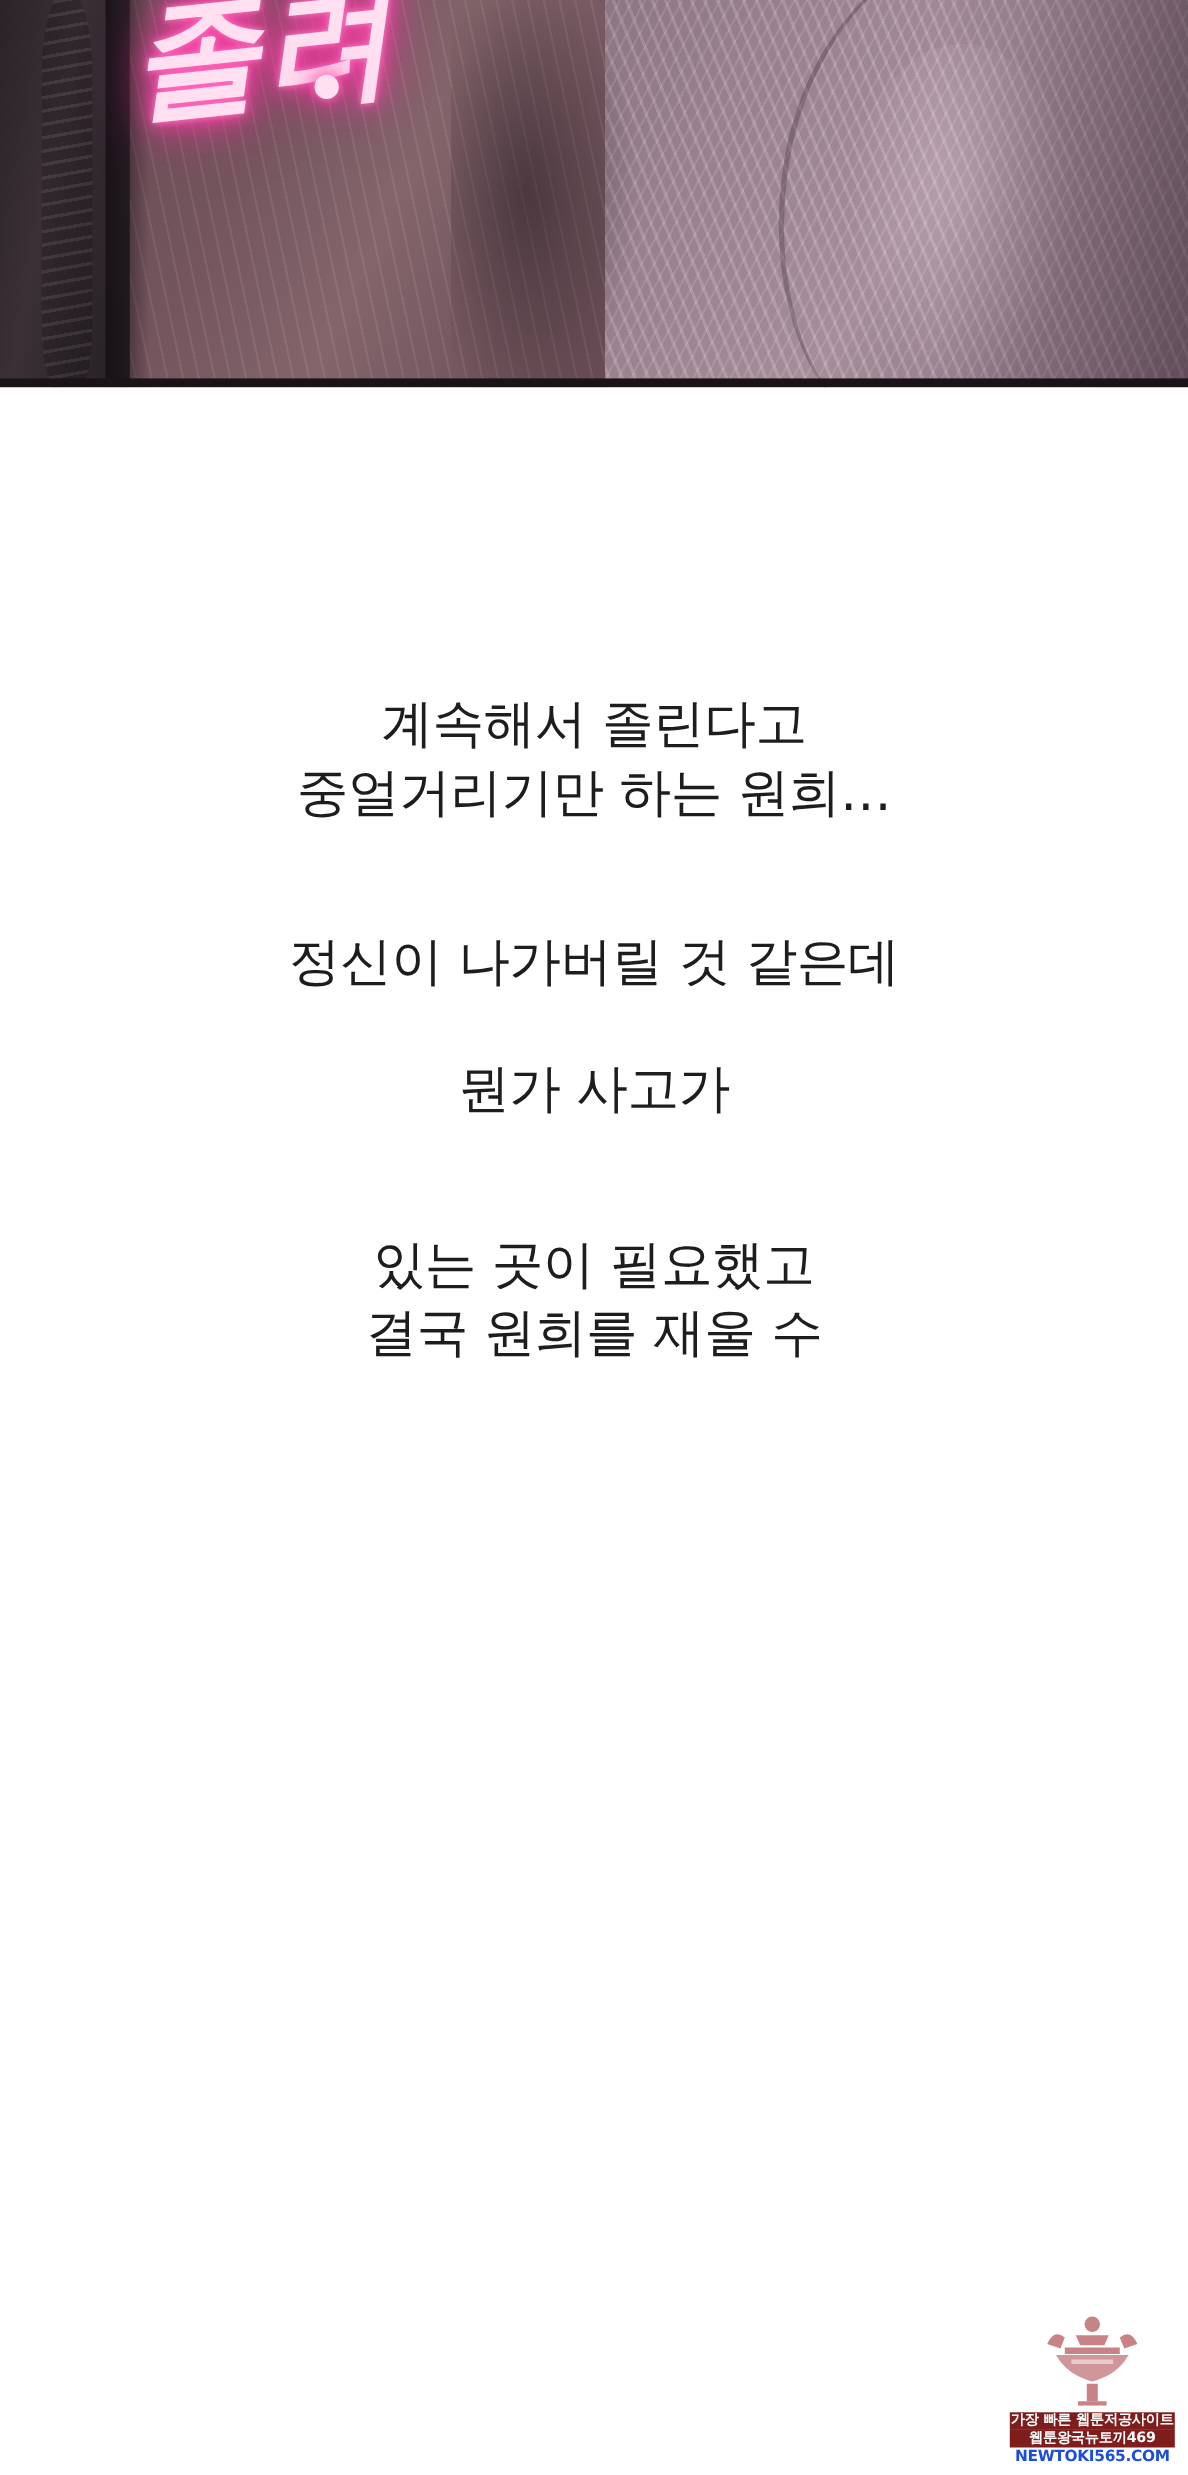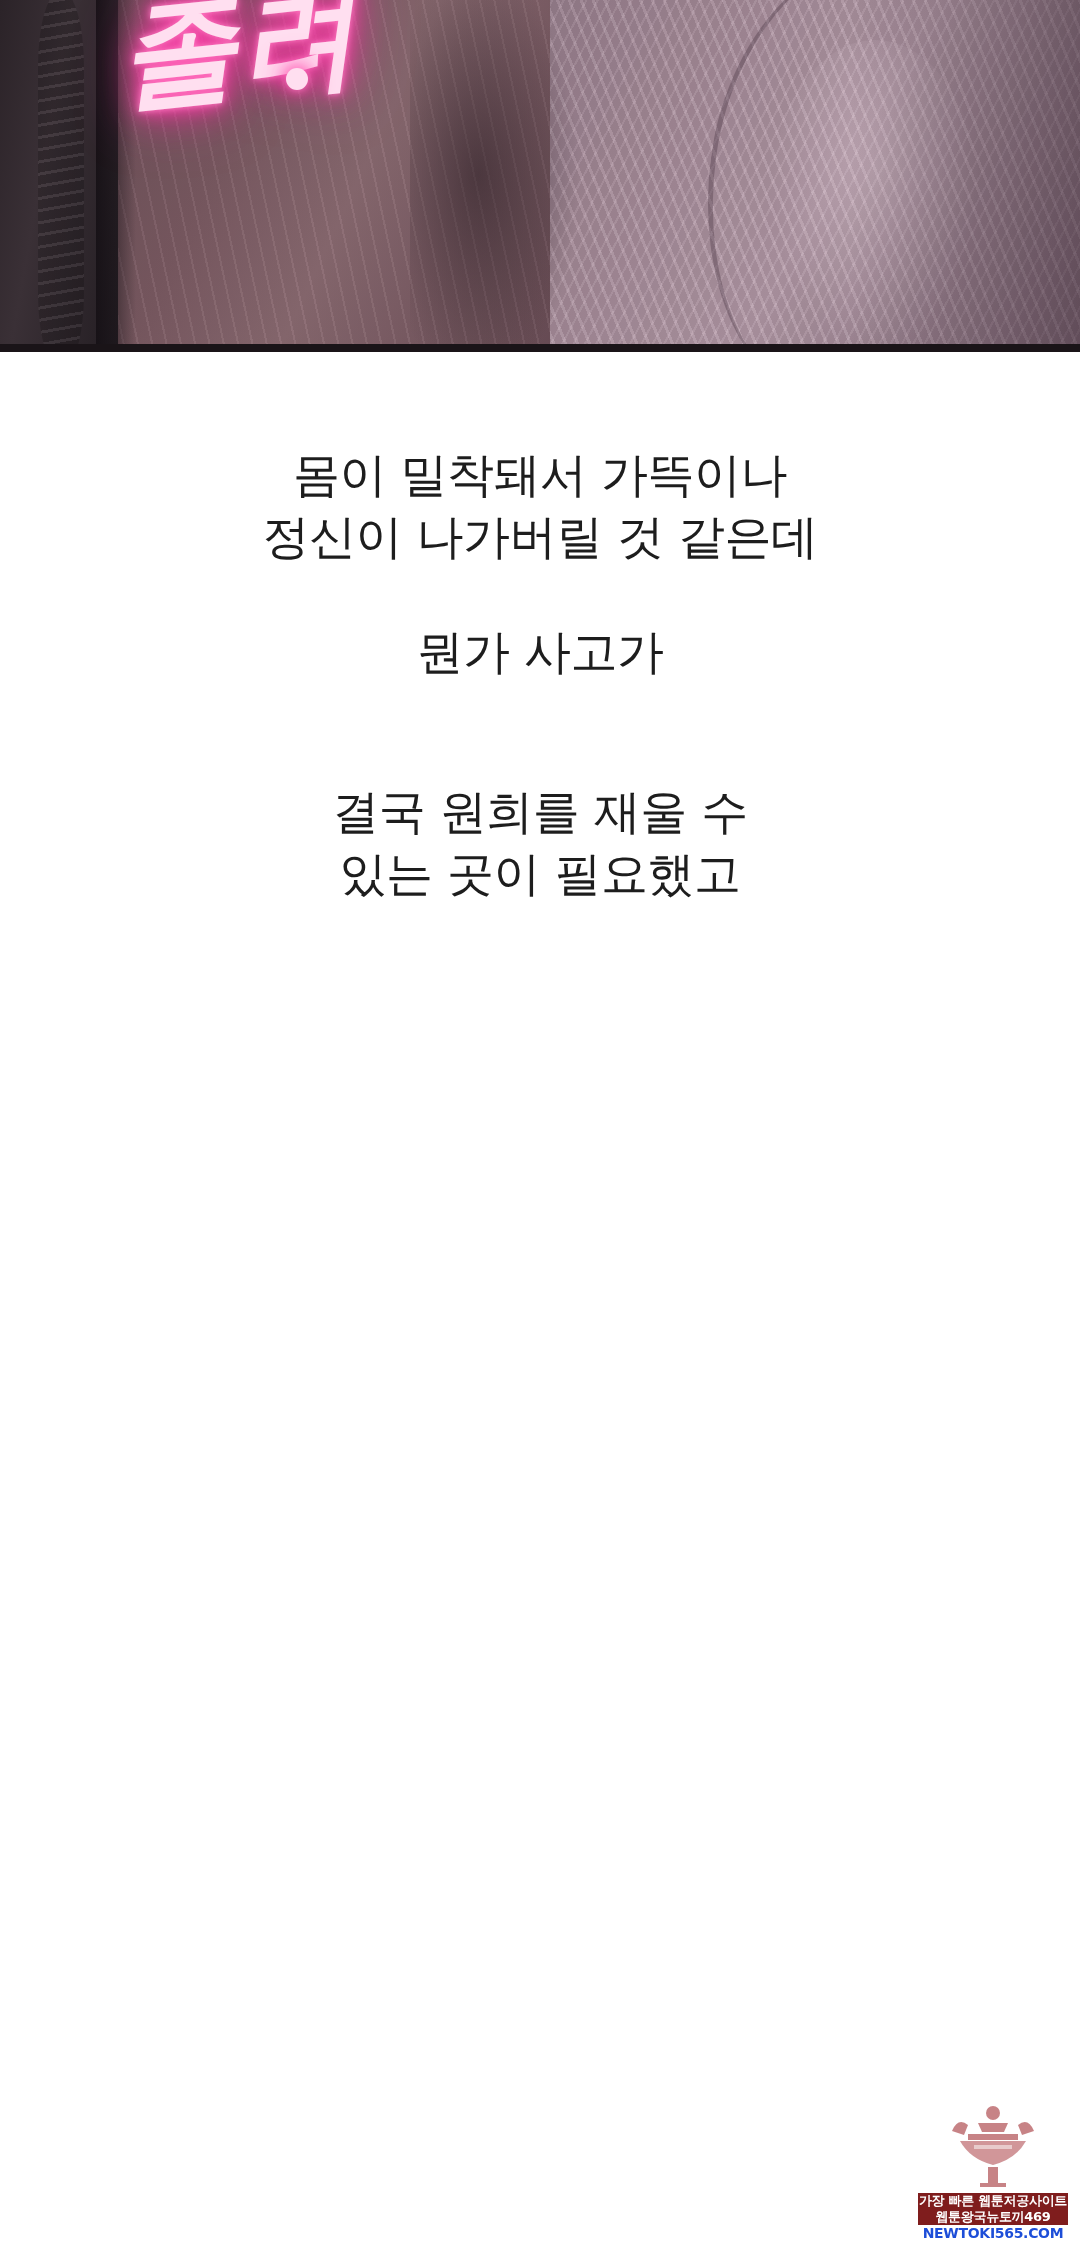--- a/index.html
+++ b/index.html
@@ -248,34 +248,37 @@
     <div class="curtain-left"></div>
     <div class="curtain-shade"></div>
     <div class="neon-text">졸려</div>
     <div class="neon-dot"></div>
   </div>
   <div class="panel-bottom-border"></div>
 </div>
 
 <div class="narration">
 
+  <div class="para p1">
+    <span class="line">계속해서 졸린다고</span>
+    <span class="line">중얼거리기만 하는 원희…</span>
+  </div>
 
   <div class="para p2">
-    <span class="line">몸이 밀착돼서 가뜩이나</span>
     <span class="line">정신이 나가버릴 것 같은데</span>
   </div>
 
 
   <div class="para p4">
     <span class="line">뭔가 사고가</span>
   </div>
 
   <div class="para p5">
+    <span class="line">있는 곳이 필요했고</span>
     <span class="line">결국 원희를 재울 수</span>
-    <span class="line">있는 곳이 필요했고</span>
   </div>
 
 </div>
 
 <div class="watermark">
   <svg class="wm-crest" viewBox="0 0 110 86">
     <g fill="#9b1f24">
       <circle cx="55" cy="12" r="7"></circle>
       <path d="M40 22 h30 l-4 9 h-22 z"></path>
       <path d="M30 33 h50 v6 h-50 z"></path>

